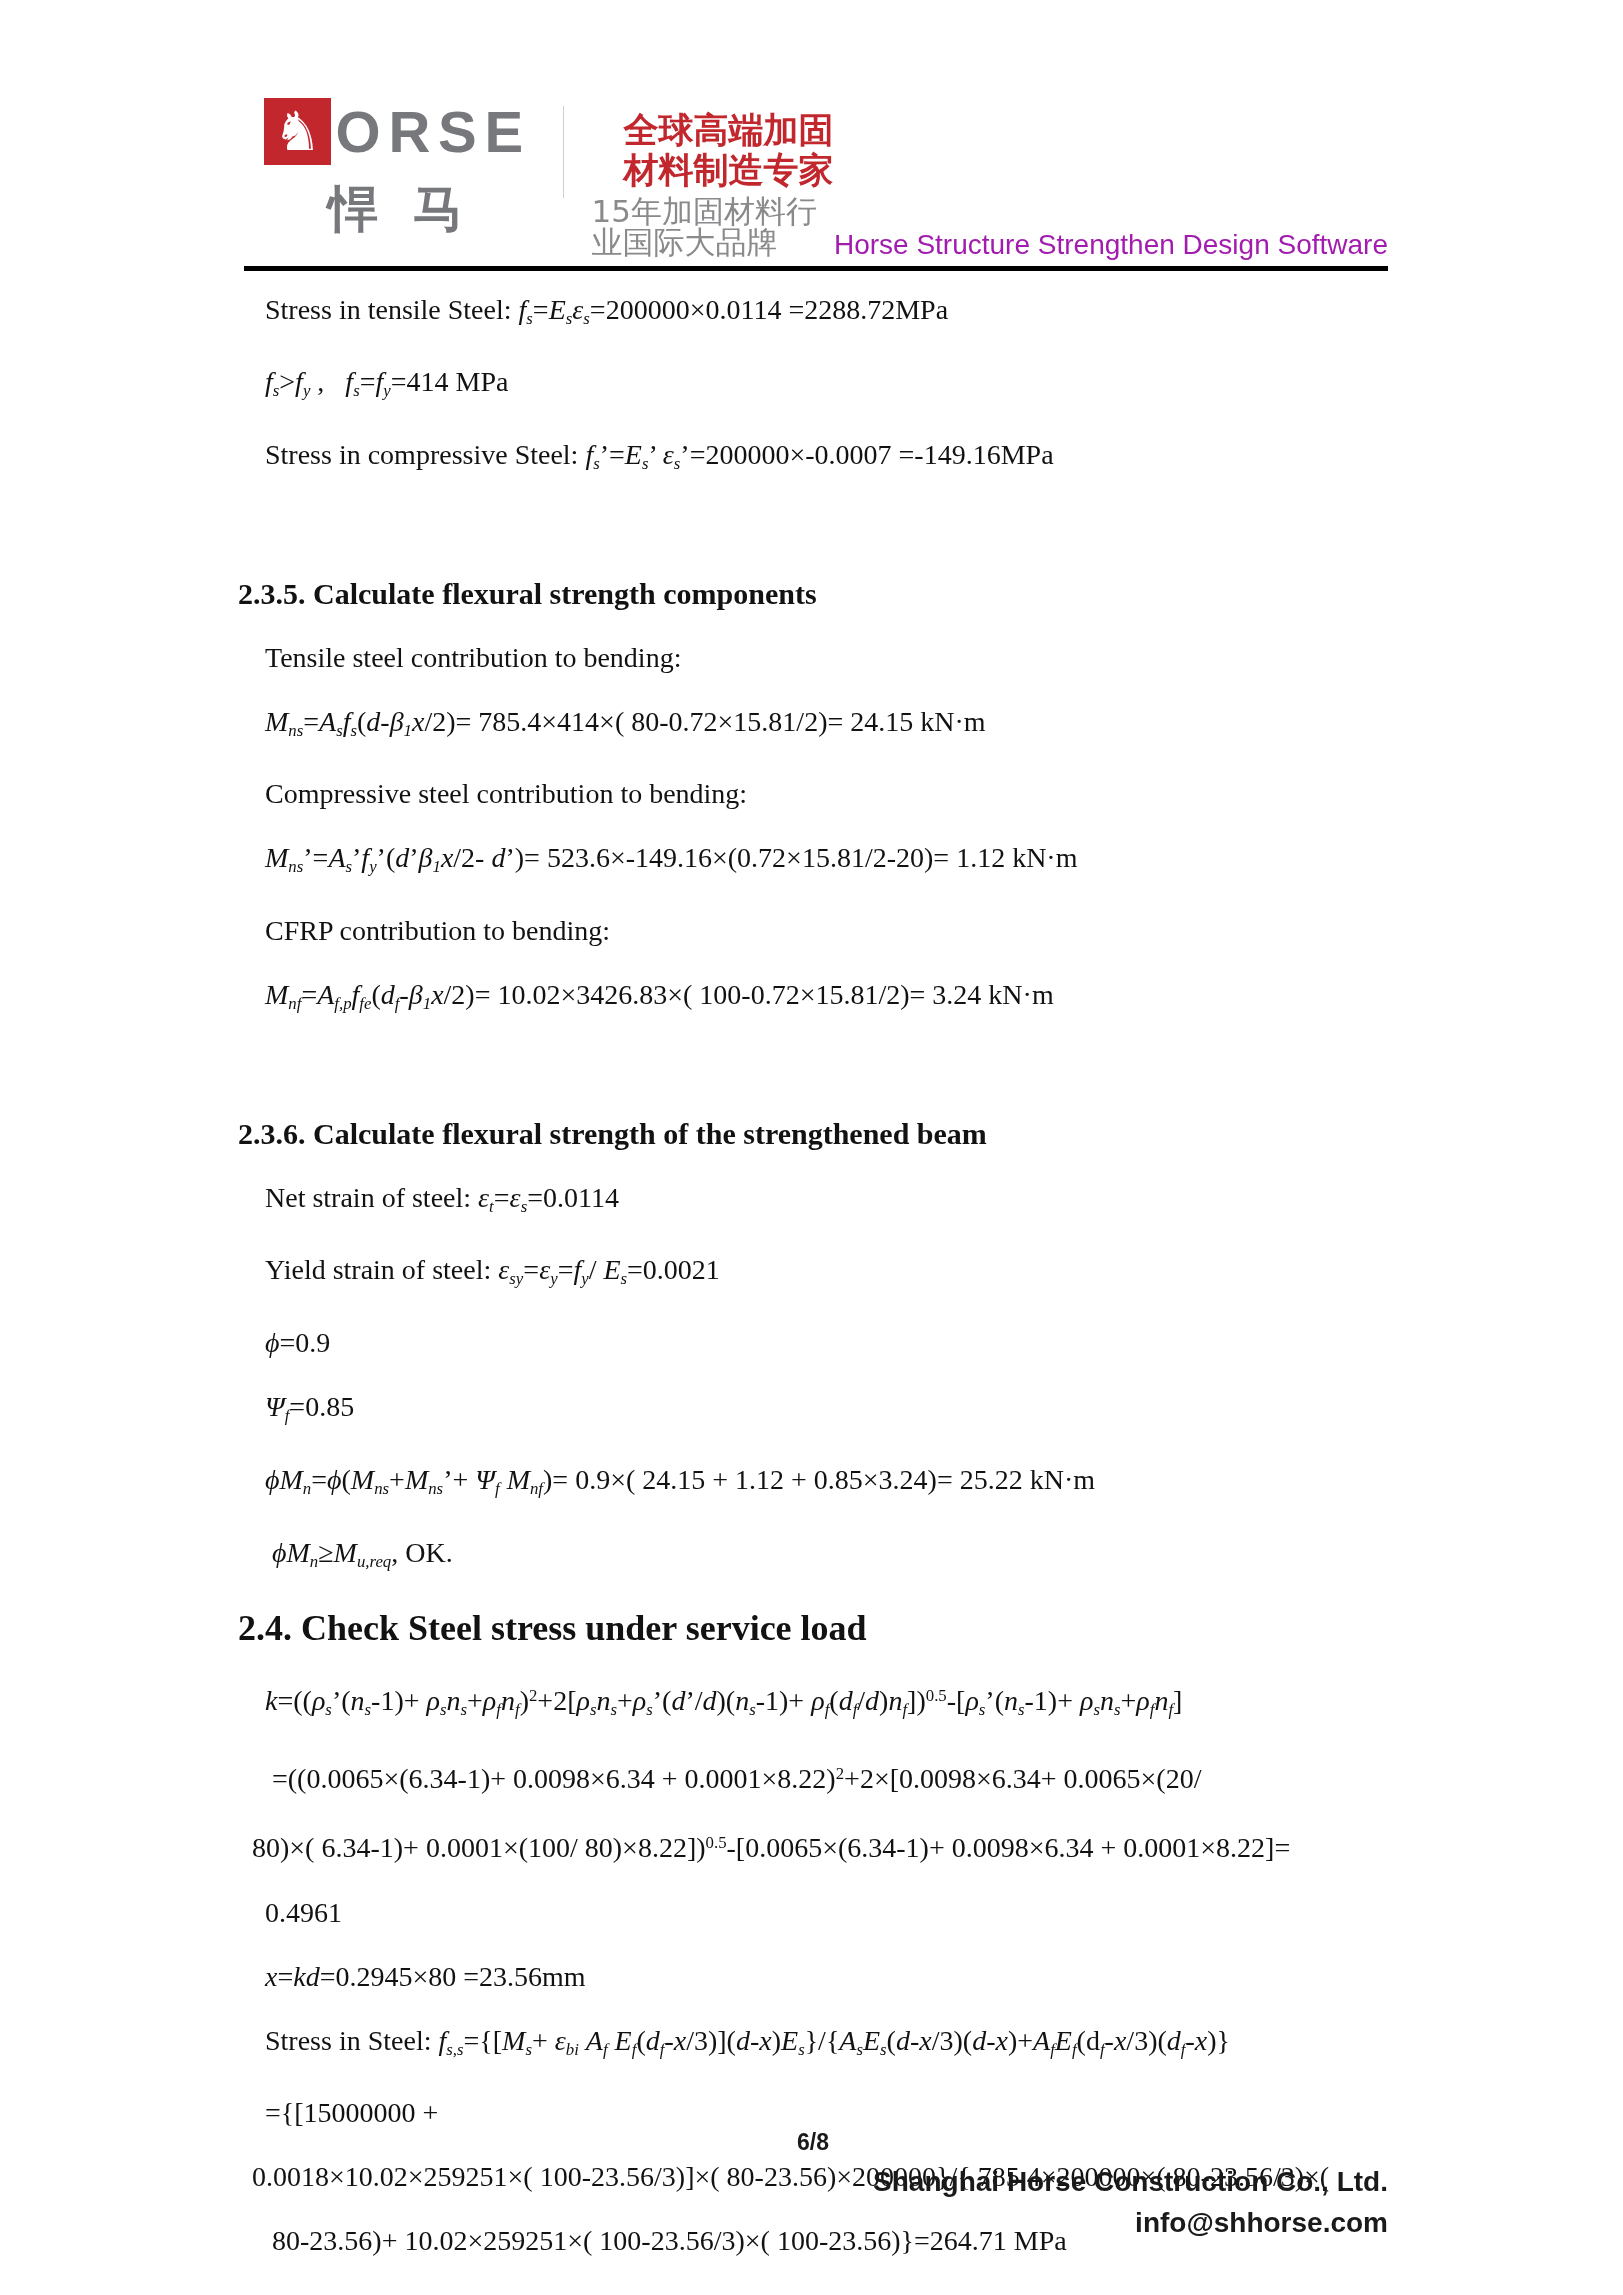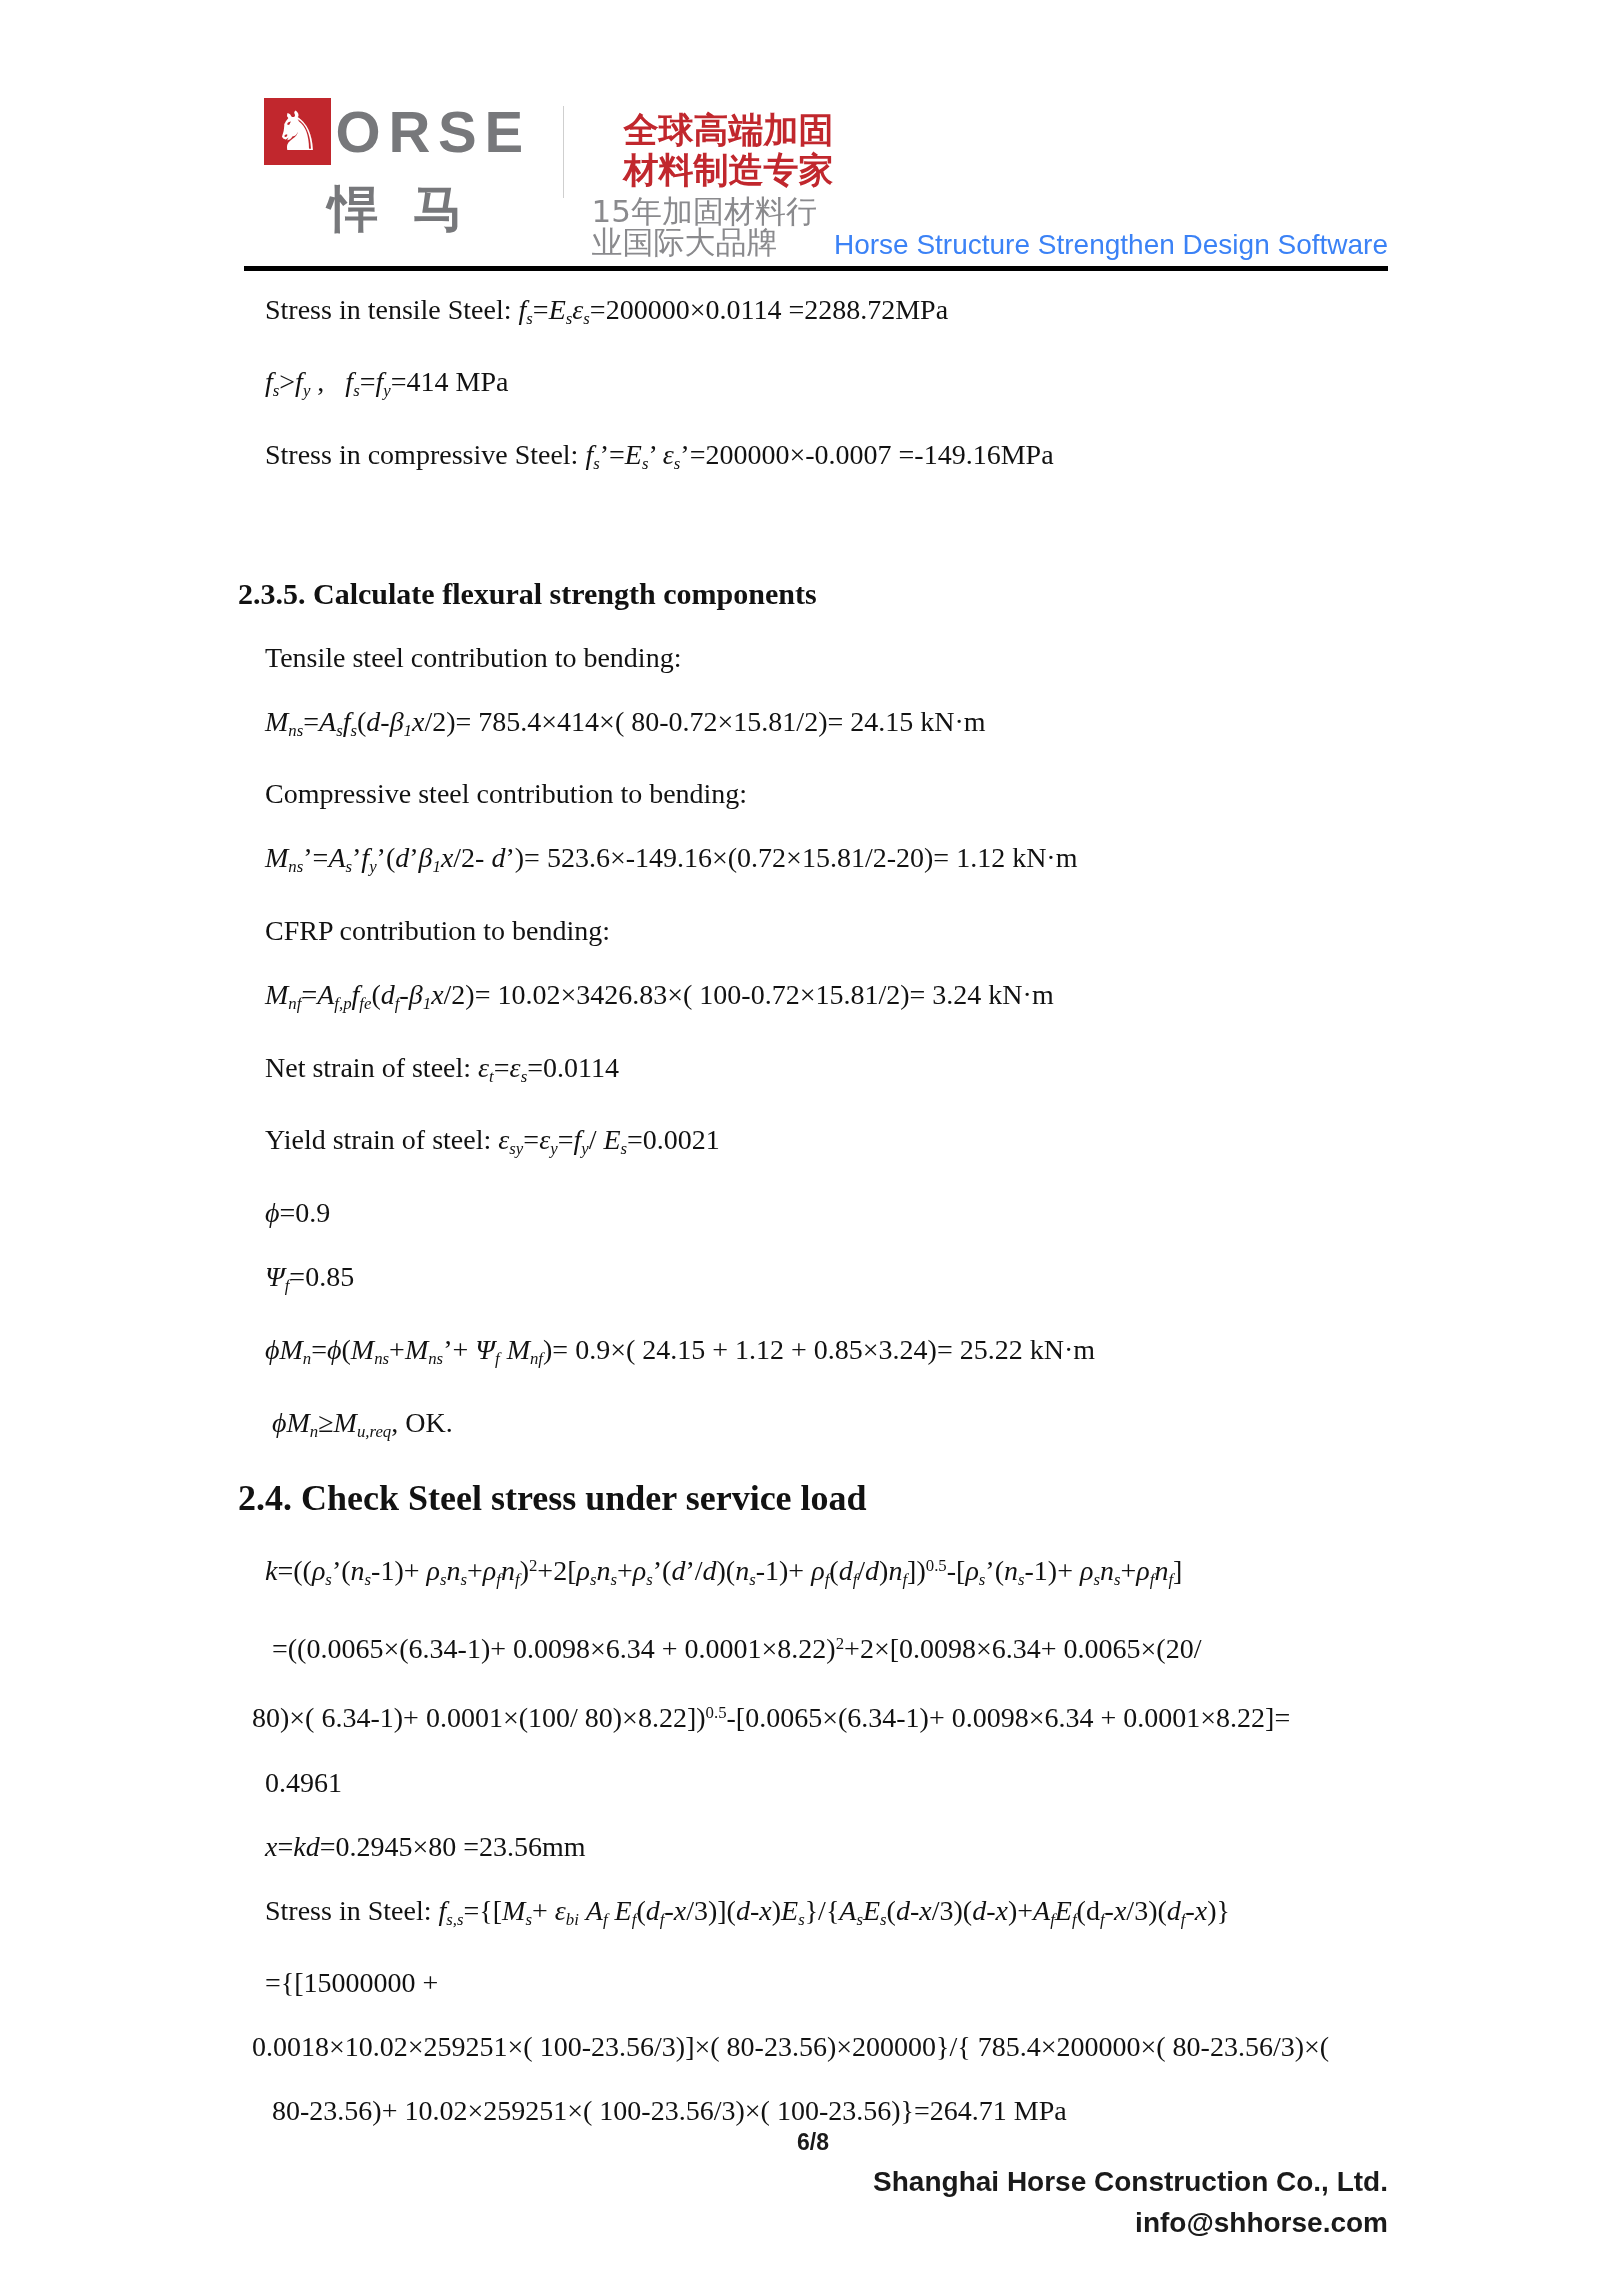--- a/index.html
+++ b/index.html
@@ -37,21 +37,21 @@
     font-family:"DejaVu Sans",sans-serif;font-weight:bold;
     font-size:35px;color:#c1272d;line-height:40px;margin-left:32px;
   }
   .tagline{
     font-family:"DejaVu Sans",sans-serif;
     font-size:31px;color:#8a8a8d;line-height:31px;margin-top:6.1px;
   }
   .spacer{flex:1;}
   .htitle{
     font-family:"Liberation Sans",sans-serif;
-    font-size:28px;color:#3b82f6;
+    font-size:28px;color:#a21caf;
     align-self:flex-end;white-space:nowrap;margin-bottom:-3.1px;
   }
   .hrule{height:5.4px;background:#000000;margin-top:7.7px;}
   
   main{padding:6.1px 235px 0 238px;}
   .line{
     white-space:pre;
     font-size:28px;line-height:64px;
     padding-left:27px;
   }
@@ -108,20 +108,21 @@
         <div class="line body">Stress in tensile Steel: <i>f</i><sub><i>s</i></sub>=<i>E</i><sub><i>s</i></sub><i>ε</i><sub><i>s</i></sub>=200000×0.0114 =2288.72MPa</div>
         <div class="line body"><i>f</i><sub><i>s</i></sub>&gt;<i>f</i><sub><i>y</i></sub> ,   <i>f</i><sub><i>s</i></sub>=<i>f</i><sub><i>y</i></sub>=414 MPa</div>
         <div class="line body">Stress in compressive Steel: <i>f</i><sub><i>s</i></sub>’=<i>E</i><sub><i>s</i></sub>’ <i>ε</i><sub><i>s</i></sub>’=200000×-0.0007 =-149.16MPa</div>
         <div class="line h3">2.3.5. Calculate flexural strength components</div>
         <div class="line body">Tensile steel contribution to bending:</div>
         <div class="line body"><i>M</i><sub><i>ns</i></sub>=<i>A</i><sub><i>s</i></sub><i>f</i><sub><i>s</i></sub>(<i>d</i>-<i>β</i><sub><i>1</i></sub><i>x</i>/2)= 785.4×414×( 80-0.72×15.81/2)= 24.15 kN·m</div>
         <div class="line body">Compressive steel contribution to bending:</div>
         <div class="line body"><i>M</i><sub><i>ns</i></sub>’=<i>A</i><sub><i>s</i></sub>’<i>f</i><sub><i>y</i></sub>’(<i>d</i>’<i>β</i><sub><i>1</i></sub><i>x</i>/2- <i>d</i>’)= 523.6×-149.16×(0.72×15.81/2-20)= 1.12 kN·m</div>
         <div class="line body">CFRP contribution to bending:</div>
         <div class="line body"><i>M</i><sub><i>nf</i></sub>=<i>A</i><sub><i>f,p</i></sub><i>f</i><sub><i>fe</i></sub>(<i>d</i><sub><i>f</i></sub>-<i>β</i><sub><i>1</i></sub><i>x</i>/2)= 10.02×3426.83×( 100-0.72×15.81/2)= 3.24 kN·m</div>
+        <div class="line h3">2.3.6. Calculate flexural strength of the strengthened beam</div>
         <div class="line body">Net strain of steel: <i>ε</i><sub><i>t</i></sub>=<i>ε</i><sub><i>s</i></sub>=0.0114</div>
         <div class="line body">Yield strain of steel: <i>ε</i><sub><i>sy</i></sub>=<i>ε</i><sub><i>y</i></sub>=<i>f</i><sub><i>y</i></sub>/ <i>E</i><sub><i>s</i></sub>=0.0021</div>
         <div class="line body"><i>ϕ</i>=0.9</div>
         <div class="line body"><i>Ψ</i><sub><i>f</i></sub>=0.85</div>
         <div class="line body"><i>ϕM</i><sub><i>n</i></sub>=<i>ϕ</i>(<i>M</i><sub><i>ns</i></sub>+<i>M</i><sub><i>ns</i></sub>’+ <i>Ψ</i><sub><i>f</i></sub> <i>M</i><sub><i>nf</i></sub>)= 0.9×( 24.15 + 1.12 + 0.85×3.24)= 25.22 kN·m</div>
         <div class="line body"> <i>ϕM</i><sub><i>n</i></sub>≥<i>M</i><sub><i>u,req</i></sub>, OK.</div>
         <div class="line h2">2.4. Check Steel stress under service load</div>
         <div class="line body"><i>k</i>=((<i>ρ</i><sub><i>s</i></sub>’(<i>n</i><sub><i>s</i></sub>-1)+ <i>ρ</i><sub><i>s</i></sub><i>n</i><sub><i>s</i></sub>+<i>ρ</i><sub><i>f</i></sub><i>n</i><sub><i>f</i></sub>)<sup>2</sup>+2[<i>ρ</i><sub><i>s</i></sub><i>n</i><sub><i>s</i></sub>+<i>ρ</i><sub><i>s</i></sub>’(<i>d</i>’/<i>d</i>)(<i>n</i><sub><i>s</i></sub>-1)+ <i>ρ</i><sub><i>f</i></sub>(<i>d</i><sub><i>f</i></sub>/<i>d</i>)<i>n</i><sub><i>f</i></sub>])<sup>0.5</sup>-[<i>ρ</i><sub><i>s</i></sub>’(<i>n</i><sub><i>s</i></sub>-1)+ <i>ρ</i><sub><i>s</i></sub><i>n</i><sub><i>s</i></sub>+<i>ρ</i><sub><i>f</i></sub><i>n</i><sub><i>f</i></sub>]</div>
         <div class="line body"> =((0.0065×(6.34-1)+ 0.0098×6.34 + 0.0001×8.22)<sup>2</sup>+2×[0.0098×6.34+ 0.0065×(20/</div>
         <div class="line body tight">80)×( 6.34-1)+ 0.0001×(100/ 80)×8.22])<sup>0.5</sup>-[0.0065×(6.34-1)+ 0.0098×6.34 + 0.0001×8.22]=</div>

